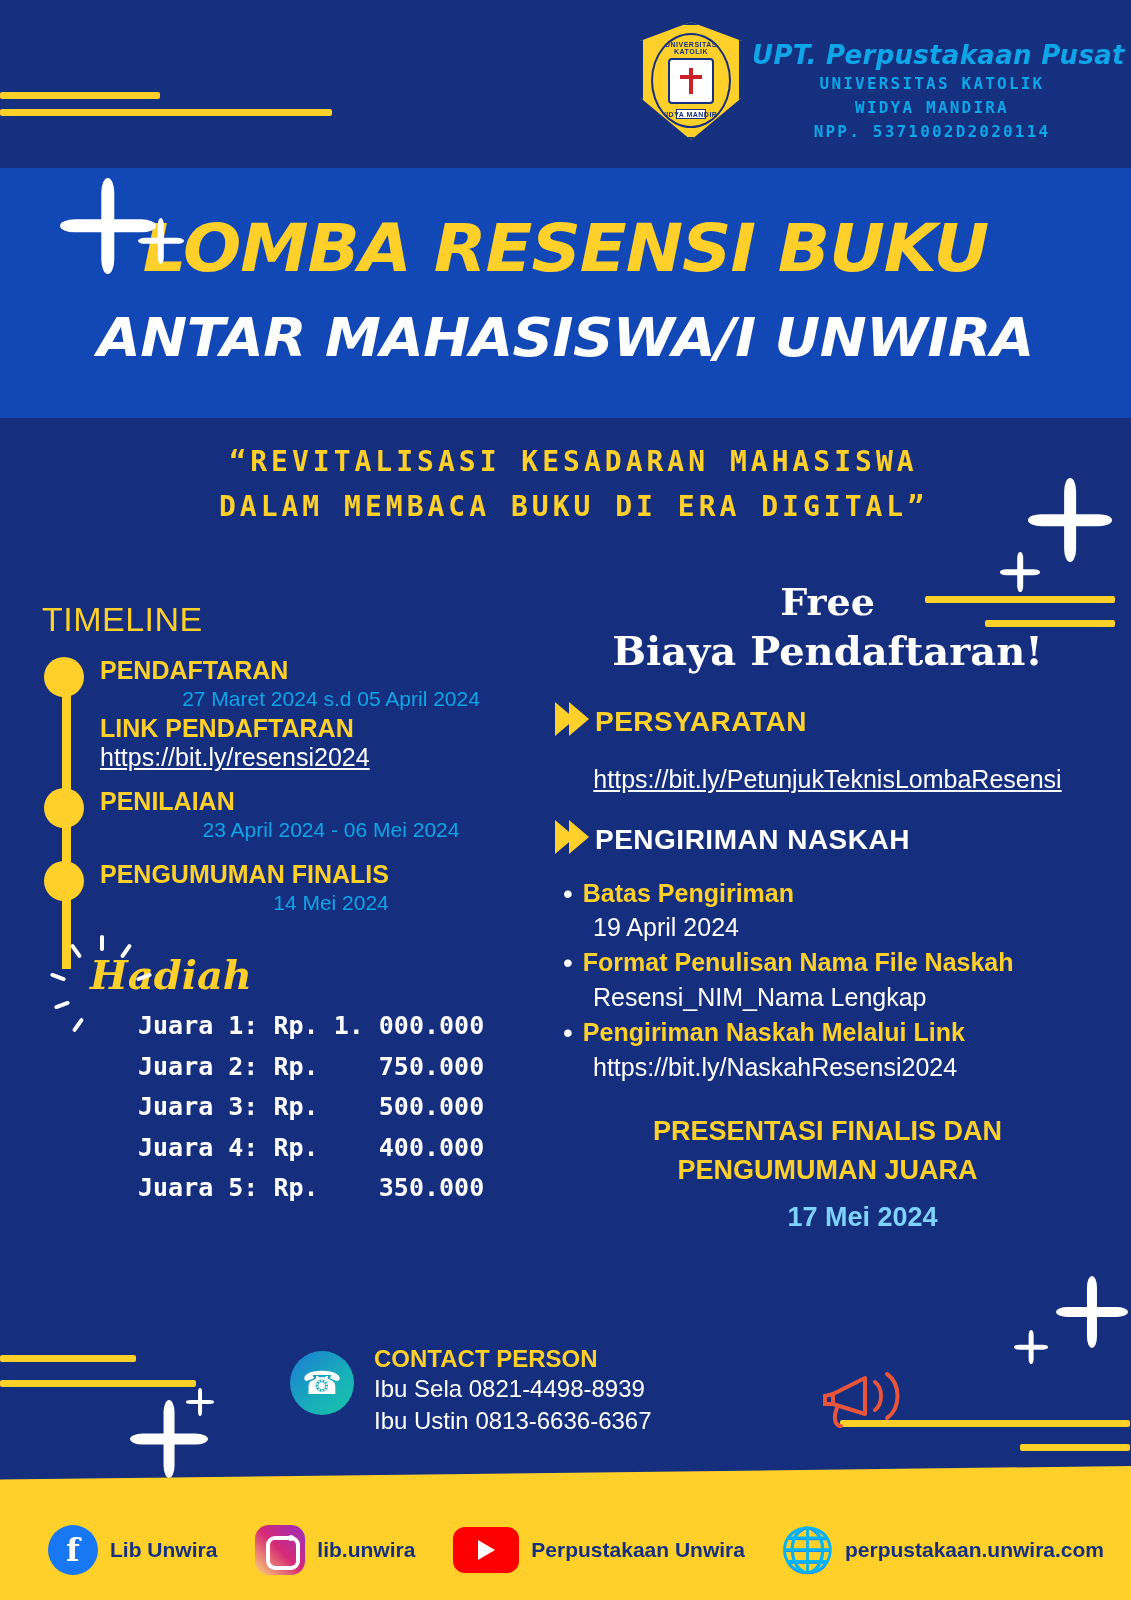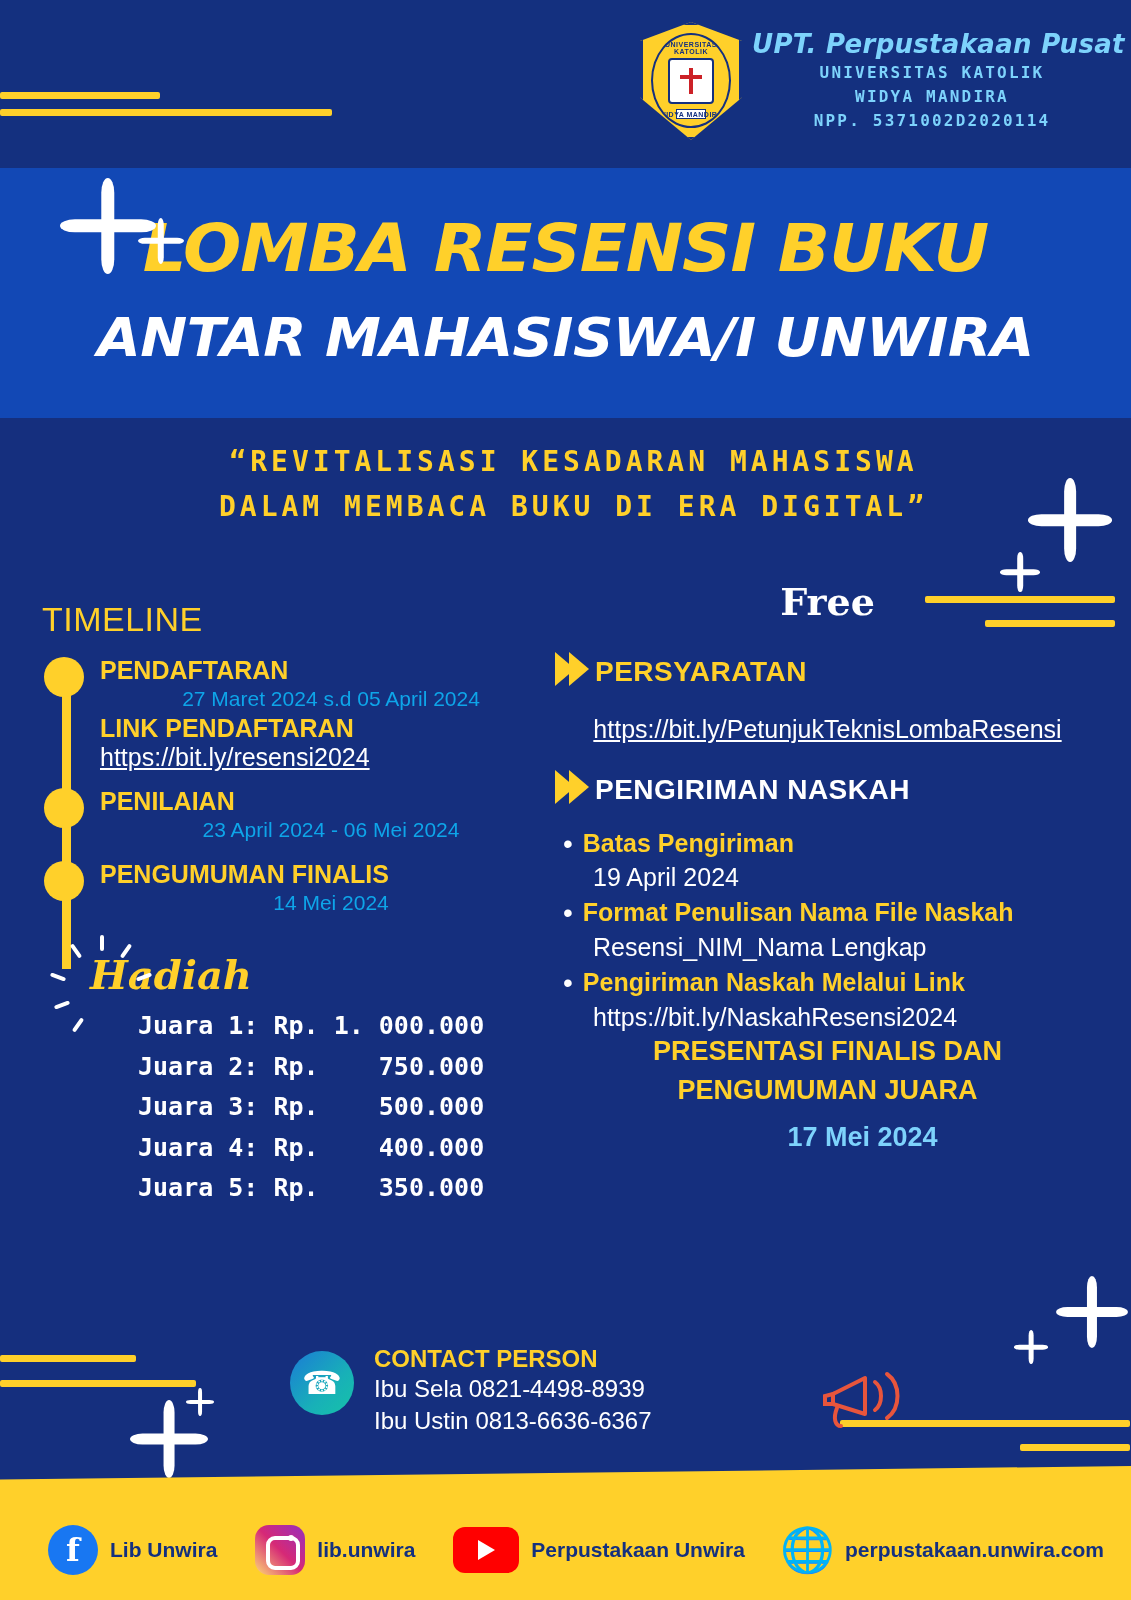--- a/index.html
+++ b/index.html
@@ -54,21 +54,21 @@
   }
   .logo-cross:before {
     content: ""; position: absolute; left: -9px; top: 7px; width: 22px; height: 4px; background: #cc2127;
   }
   .logo-book {
     position: absolute; bottom: 7px; left: 50%; transform: translateX(-50%);
     width: 30px; height: 10px; background: #fff; border: 1px solid #14307f;
   }
 
   .header-text {
-    position: absolute; left: 752px; top: 29px; width: 360px; color: #7dd3fc;
+    position: absolute; left: 752px; top: 40px; width: 360px; color: #0ea5e9;
   }
   .h-title {
     font-family: "DejaVu Sans", sans-serif;
     font-size: 26px; font-weight: bold; font-style: italic;
     letter-spacing: .3px; white-space: nowrap;
   }
   .h-sub {
     font-family: "DejaVu Sans Mono", monospace;
     font-size: 16px; font-weight: bold; letter-spacing: 2.2px;
     text-align: center; margin-top: 4px; line-height: 1.25;
@@ -183,21 +183,21 @@
     display: block; text-align: center; margin-top: 22px;
   }
 
   .bullets { margin-top: 18px; padding-left: 8px; }
   .b-item { display: flex; margin-bottom: 4px; }
   .b-dot { color: #ffffff; font-size: 28px; line-height: 1.1; margin-right: 10px; }
   .b-title { color: #ffd02a; font-size: 25px; font-weight: bold; }
   .b-sub { color: #ffffff; font-size: 25px; padding-left: 30px; }
 
   .presentasi {
-    text-align: center; color: #ffd02a;
+    margin-top: 30px; text-align: center; color: #ffd02a;
     font-size: 27px; font-weight: bold; line-height: 1.45;
   }
   .pres-date {
     color: #7dd3fc; font-size: 27px; font-weight: bold;
     margin-top: 8px; padding-left: 70px;
   }
   .megaphone { position: absolute; right: 222px; bottom: 168px; width: 96px; height: 72px; }
 
   
   .contact { position: absolute; left: 290px; top: 1345px; width: 460px; }
@@ -340,20 +340,21 @@
         <div>Juara 3: Rp.    500.000</div>
         <div>Juara 4: Rp.    400.000</div>
         <div>Juara 5: Rp.    350.000</div>
       </div>
     </div>
   </div>
 
   <div class="col-right">
     <div class="free">
       <div class="l1">Free</div>
+      <div class="l2">Biaya Pendaftaran!</div>
     </div>
 
     <div class="sec-head">
       <span class="arrow-head">
         <span class="chev"></span><span class="chev"></span>
       </span>
       <span>PERSYARATAN</span>
     </div>
     <a class="req-link" href="#">https://bit.ly/PetunjukTeknisLombaResensi</a>
 

